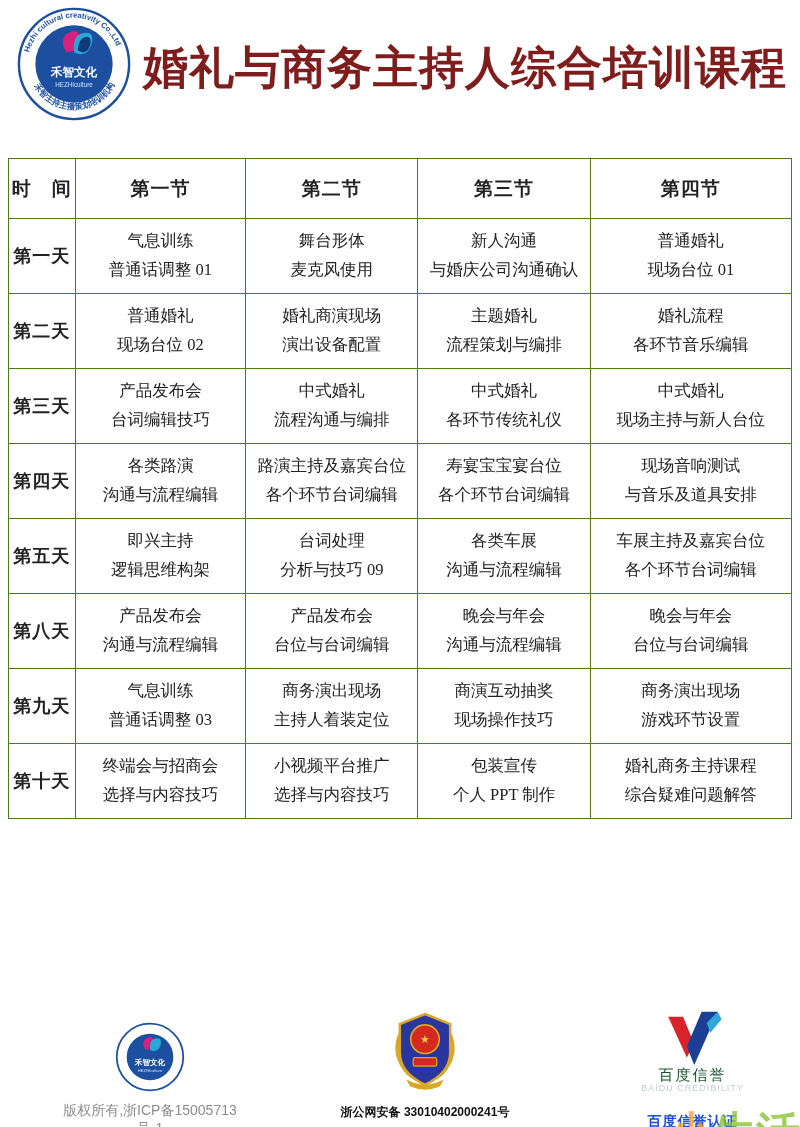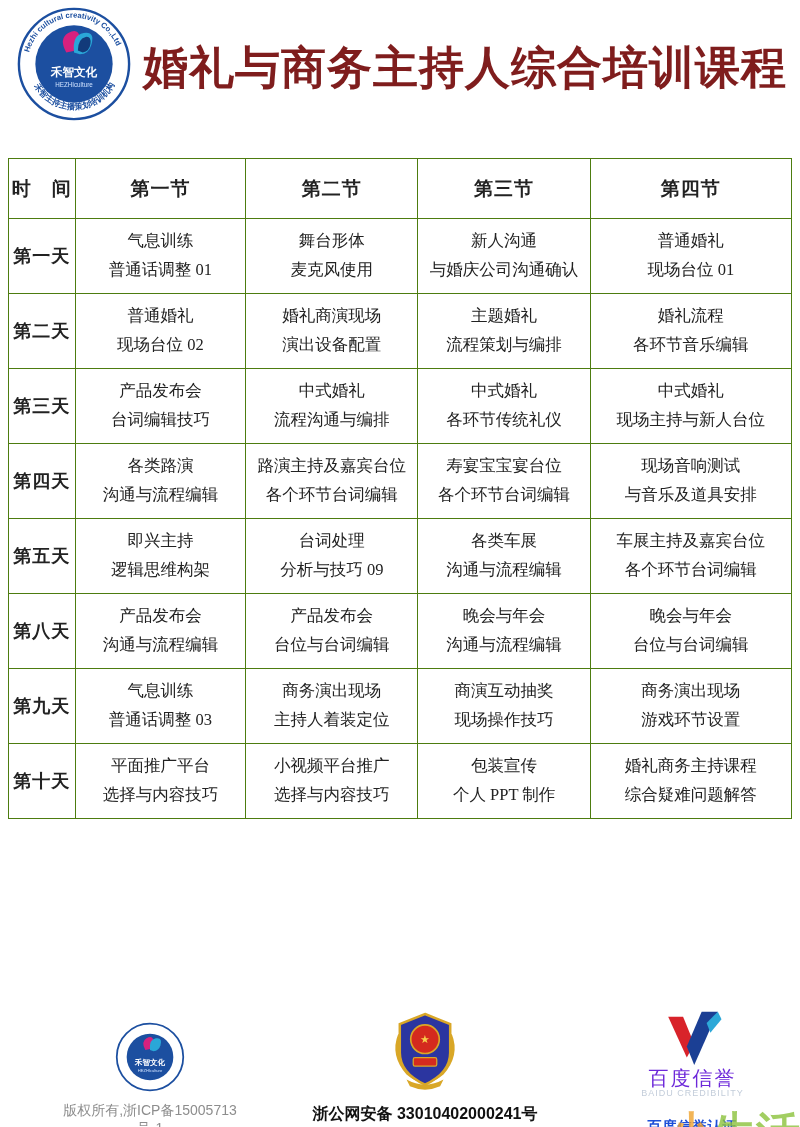--- a/index.html
+++ b/index.html
@@ -42,22 +42,22 @@
   
   .footer { position:absolute; left:0; top:1000px; width:800px; height:127px; }
   .foot-col { position:absolute; text-align:center; }
   .foot-left  { left:55px;  top:22px; width:190px; }
   .foot-mid   { left:300px; top:8px;  width:250px; }
   .foot-right { left:600px; top:8px;  width:185px; }
   .logo-bottom { width:70px; height:70px; display:inline-block; }
   .badge-svg { width:84px; height:86px; display:inline-block; }
   .baidu-svg { width:62px; height:62px; display:inline-block; }
   .icp-text { margin-top:6px; font-size:14px; color:#8d8d8d; font-family:"Liberation Sans",sans-serif; }
-  .police-text { margin-top:6px; font-size:16px; font-weight:bold; color:#111; font-family:"Liberation Sans",sans-serif; }
-  .baidu-ghost { font-size:20px; color:#6d28d9; letter-spacing:2px; line-height:1; margin-top:-6px; }
+  .police-text { margin-top:6px; font-size:12px; font-weight:bold; color:#111; font-family:"Liberation Sans",sans-serif; }
+  .baidu-ghost { font-size:15px; color:#14532d; letter-spacing:2px; line-height:1; margin-top:-6px; }
   .baidu-ghost-en { font-size:9px; color:#c3cdda; letter-spacing:1px; font-family:"Liberation Sans",sans-serif; }
   .baidu-cert { font-size:14px; font-weight:bold; color:#1d4ed8; margin-top:20px; letter-spacing:1px; }
 
   
   .watermark { position:absolute; left:615px; top:1112px; width:185px; text-align:right; pointer-events:none; }
   .wm-chars { font-size:44px; font-weight:bold; line-height:1; opacity:.8; font-family:"Liberation Serif",serif; }
   .wm-c1 { color:#f0a32f; } .wm-c2 { color:#8cc23c; } .wm-c3 { color:#8cc23c; }
   .wm-url { font-size:14px; color:#3c3c3c; font-family:"DejaVu Sans Mono",monospace; margin-top:-4px; }
 </style>
 </head>
@@ -240,21 +240,21 @@
           <div>现场操作技巧</div>
         </td>
         <td>
           <div>商务演出现场</div>
           <div>游戏环节设置</div>
         </td>
       </tr>
       <tr>
         <td class="day">第十天</td>
         <td>
-          <div>平面推广平台</div>
+          <div>终端会与招商会</div>
           <div>选择与内容技巧</div>
         </td>
         <td>
           <div>小视频平台推广</div>
           <div>选择与内容技巧</div>
         </td>
         <td>
           <div>包装宣传</div>
           <div>个人 PPT 制作</div>
         </td>

